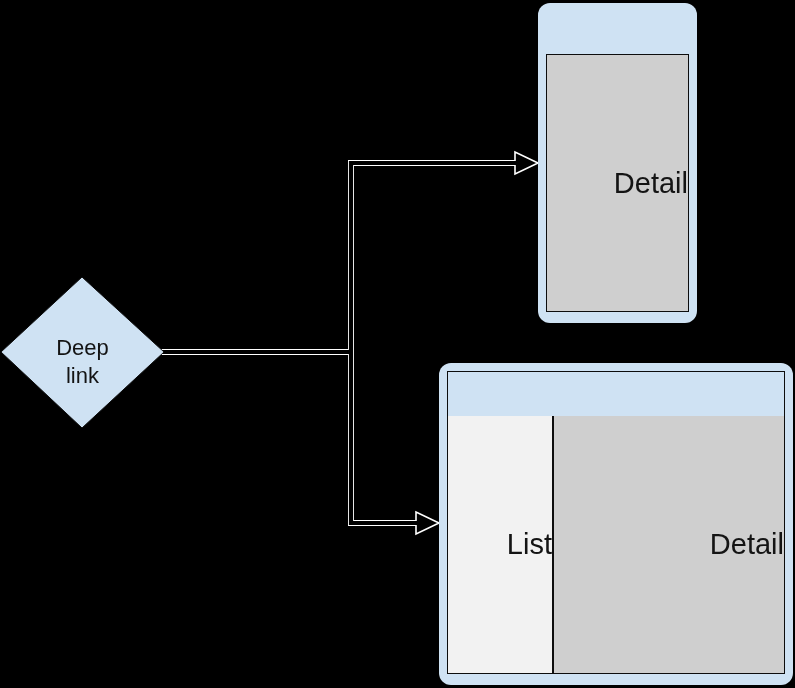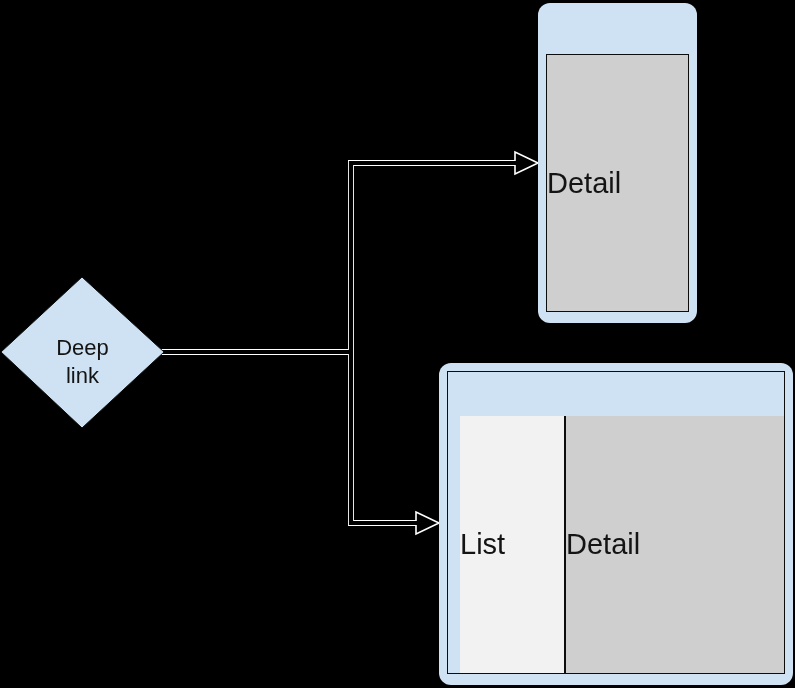--- a/index.html
+++ b/index.html
@@ -75,35 +75,34 @@
   .bottom-box {
     left: 439px;
     top: 363px;
     width: 354px;
     height: 322px;
     padding: 8px 8px 11px 8px;
   }
   .pane {
     display: flex;
     align-items: center;
-    justify-content: flex-start;
+    justify-content: flex-end;
     box-sizing: border-box;
     margin-top: 44px;
   }
   .top-box .pane-single {
     flex: 1;
     background: var(--panel-gray, #cfcfcf);
     border: 1.6px solid var(--edge, #0d0d0d);
   }
   .split {
     flex: 1;
     display: flex;
     border: 1.6px solid var(--edge, #0d0d0d);
     box-sizing: border-box;
-    padding-left: 12px;
   }
   .list-pane {
     width: 106px;
     flex: none;
     background: var(--panel-light, #f2f2f2);
     border-right: 2px solid var(--edge, #0d0d0d);
   }
   .detail-pane-wide {
     flex: 1;
     background: var(--panel-gray, #cfcfcf);

